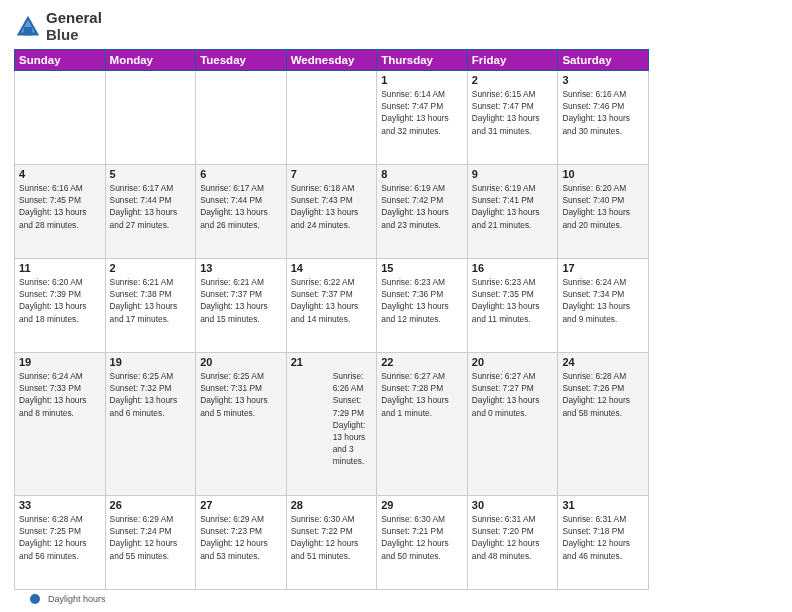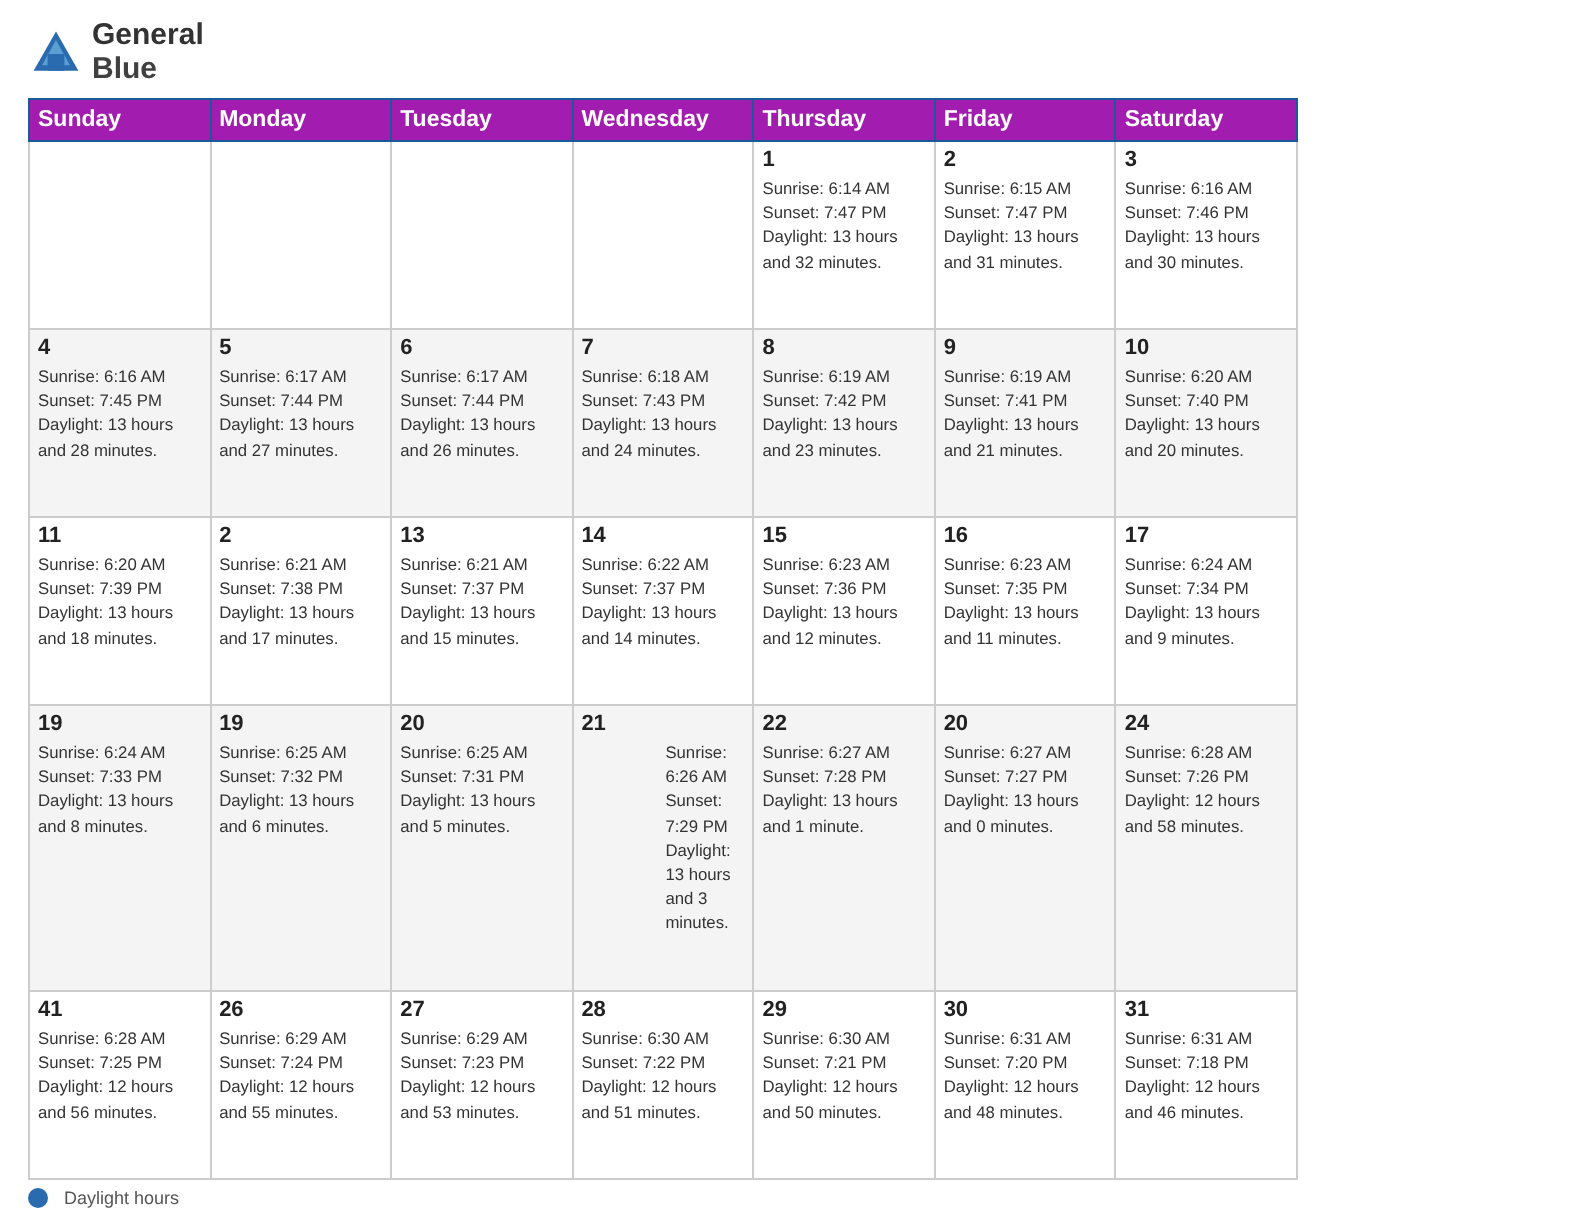--- a/index.html
+++ b/index.html
@@ -105,20 +105,21 @@
     tbody tr:nth-child(even) .empty-cell {
       background: #f4f4f4 !important;
     }
     .footer {
       font-size: 9px;
       color: #555;
       margin-top: 4px;
       display: flex;
       align-items: flex-start;
       gap: 8px;
+      margin-left: 16px;
     }
     .footer-dot {
       width: 10px;
       height: 10px;
       background: #2a6bb0;
       border-radius: 50%;
       display: inline-block;
     }
   </style>
 </head>
@@ -327,21 +328,21 @@
           <td>
             <span class="day-number">24</span>
             <div class="day-info" style="white-space: pre-line;">Sunrise: 6:28 AM
 Sunset: 7:26 PM
 Daylight: 12 hours
 and 58 minutes.</div>
           </td>
         </tr>
         <tr>
           <td>
-            <span class="day-number">41</span>
+            <span class="day-number">33</span>
             <div class="day-info" style="white-space: pre-line;">Sunrise: 6:28 AM
 Sunset: 7:25 PM
 Daylight: 12 hours
 and 56 minutes.</div>
           </td>
           <td>
             <span class="day-number">26</span>
             <div class="day-info" style="white-space: pre-line;">Sunrise: 6:29 AM
 Sunset: 7:24 PM
 Daylight: 12 hours

